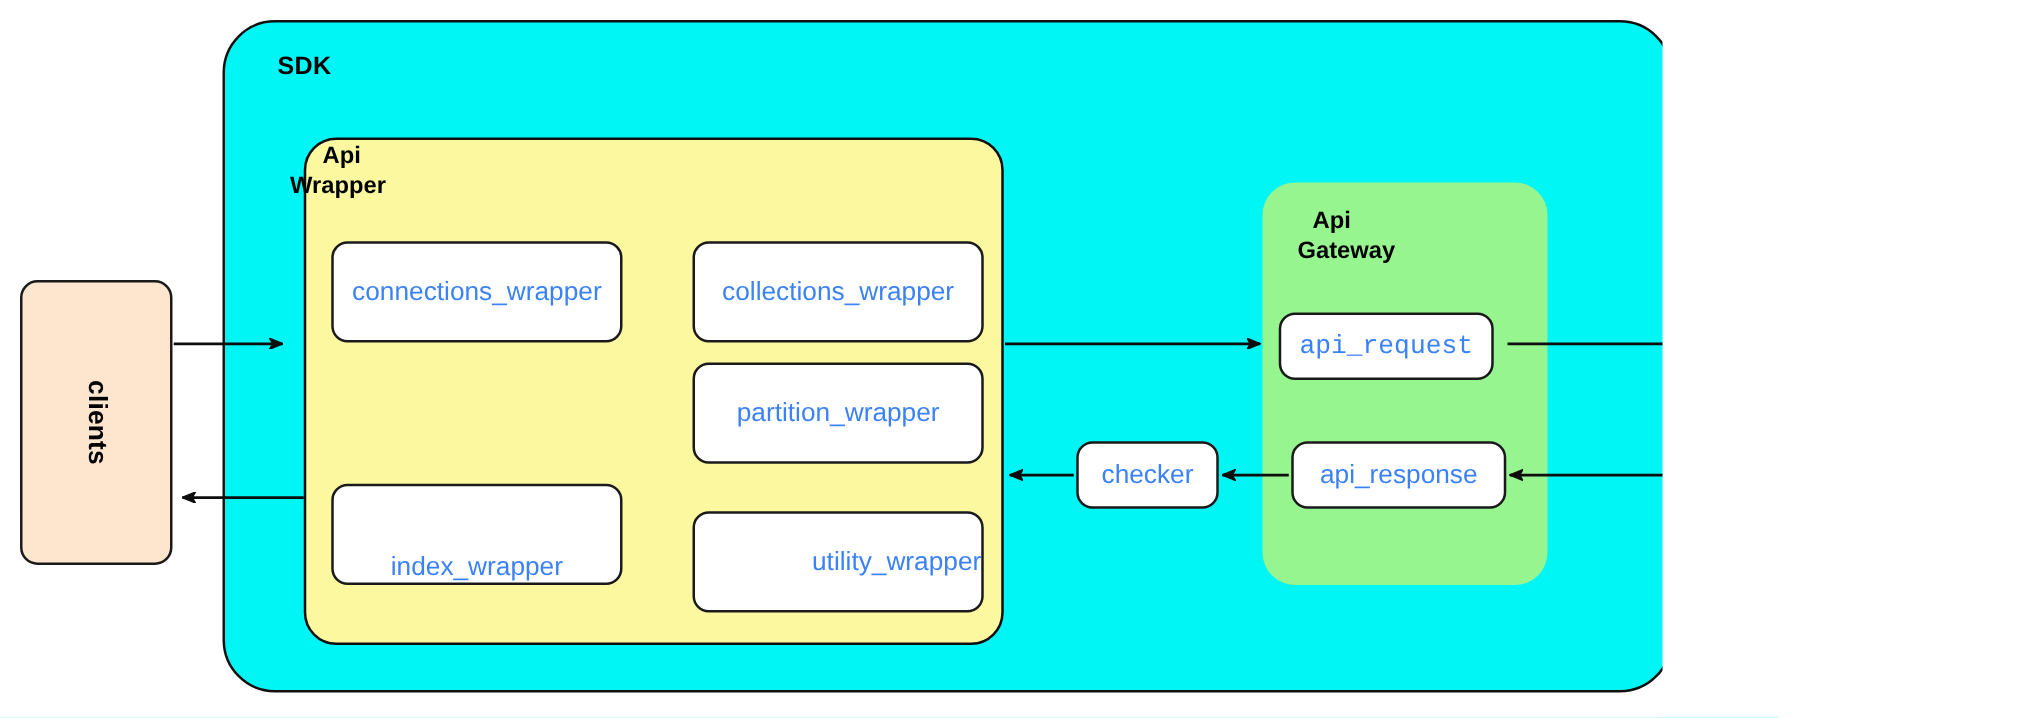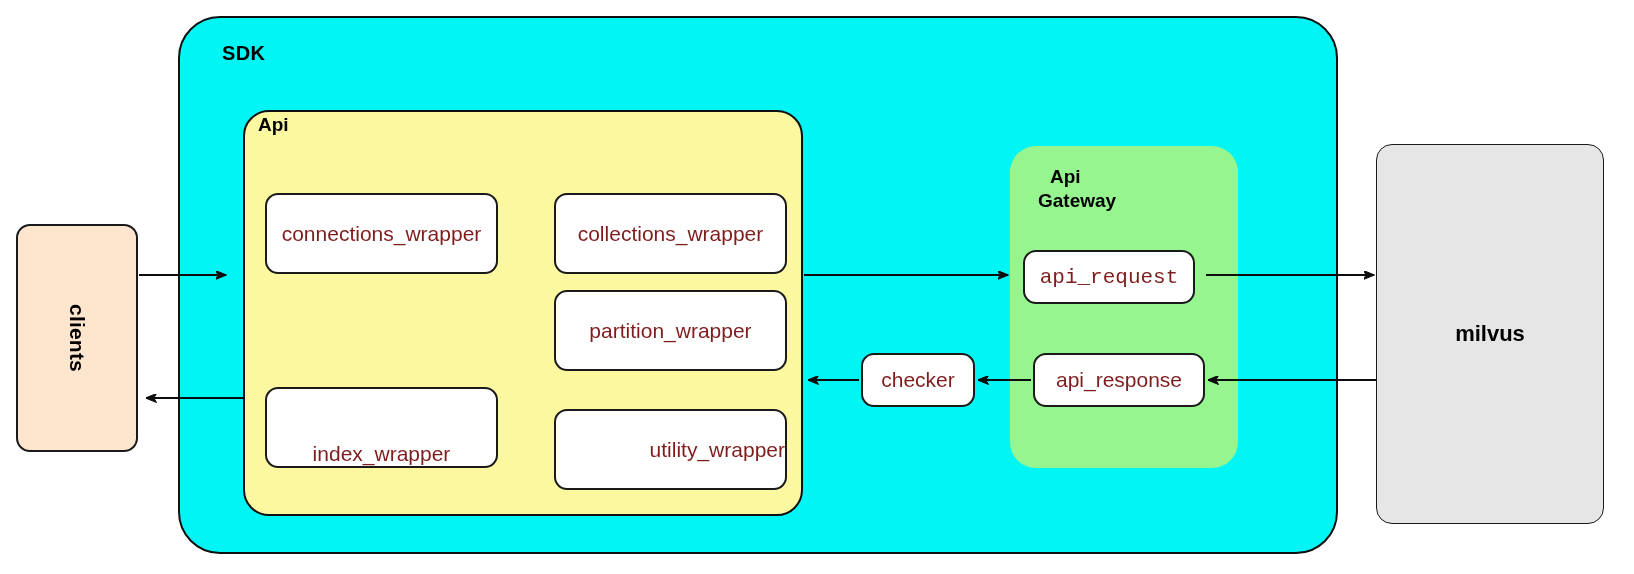--- a/index.html
+++ b/index.html
@@ -5,24 +5,25 @@
   html, body {
     margin: 0;
     padding: 0;
     background: #ffffff;
   }
   body {
     font-family: "Liberation Sans", sans-serif;
   }
   #canvas {
     position: relative;
-    width: 1634px;
+    width: 1316px;
     height: 574px;
     background: #ffffff;
     overflow: hidden;
+    padding-left: 14px;
   }
 
   
   .box {
     position: absolute;
     box-sizing: border-box;
     display: flex;
     align-items: center;
     justify-content: center;
     text-align: center;
@@ -132,21 +133,21 @@
   .node {
     position: absolute;
     box-sizing: border-box;
     background: #ffffff;
     border: 2px solid #1a1a1a;
     border-radius: 13px;
     display: flex;
     align-items: center;
     justify-content: center;
     font-size: 21px;
-    color: #7f1d1d;
+    color: #3b82f6;
     white-space: nowrap;
   }
 
   
   #n-connections { left: 265px; top: 193px; width: 233px; height: 81px; }
   #n-collections { left: 554px; top: 193px; width: 233px; height: 81px; }
   #n-schema      { left: 265px; top: 290px; width: 233px; height: 81px; }
   #n-partition   { left: 554px; top: 290px; width: 233px; height: 81px; }
   #n-index       { left: 265px; top: 387px; width: 233px; height: 81px; align-items: flex-end; }
   #n-utility     { left: 554px; top: 409px; width: 233px; height: 81px; justify-content: flex-end; }
@@ -171,20 +172,21 @@
 <body>
 
 <div id="canvas">
 
   <div class="box" id="sdk-box"></div>
   <div id="sdk-label">SDK</div>
 
   <div class="box" id="api-wrapper-box"></div>
   <div id="api-wrapper-label">
     <span>Api</span>
+    <span class="l2">Wrapper</span>
   </div>
 
   <div class="node" id="n-connections">
     <span>connections_wrapper</span>
   </div>
   <div class="node" id="n-collections">
     <span>collections_wrapper</span>
   </div>
   <div class="node" id="n-partition">
     <span>partition_wrapper</span>

